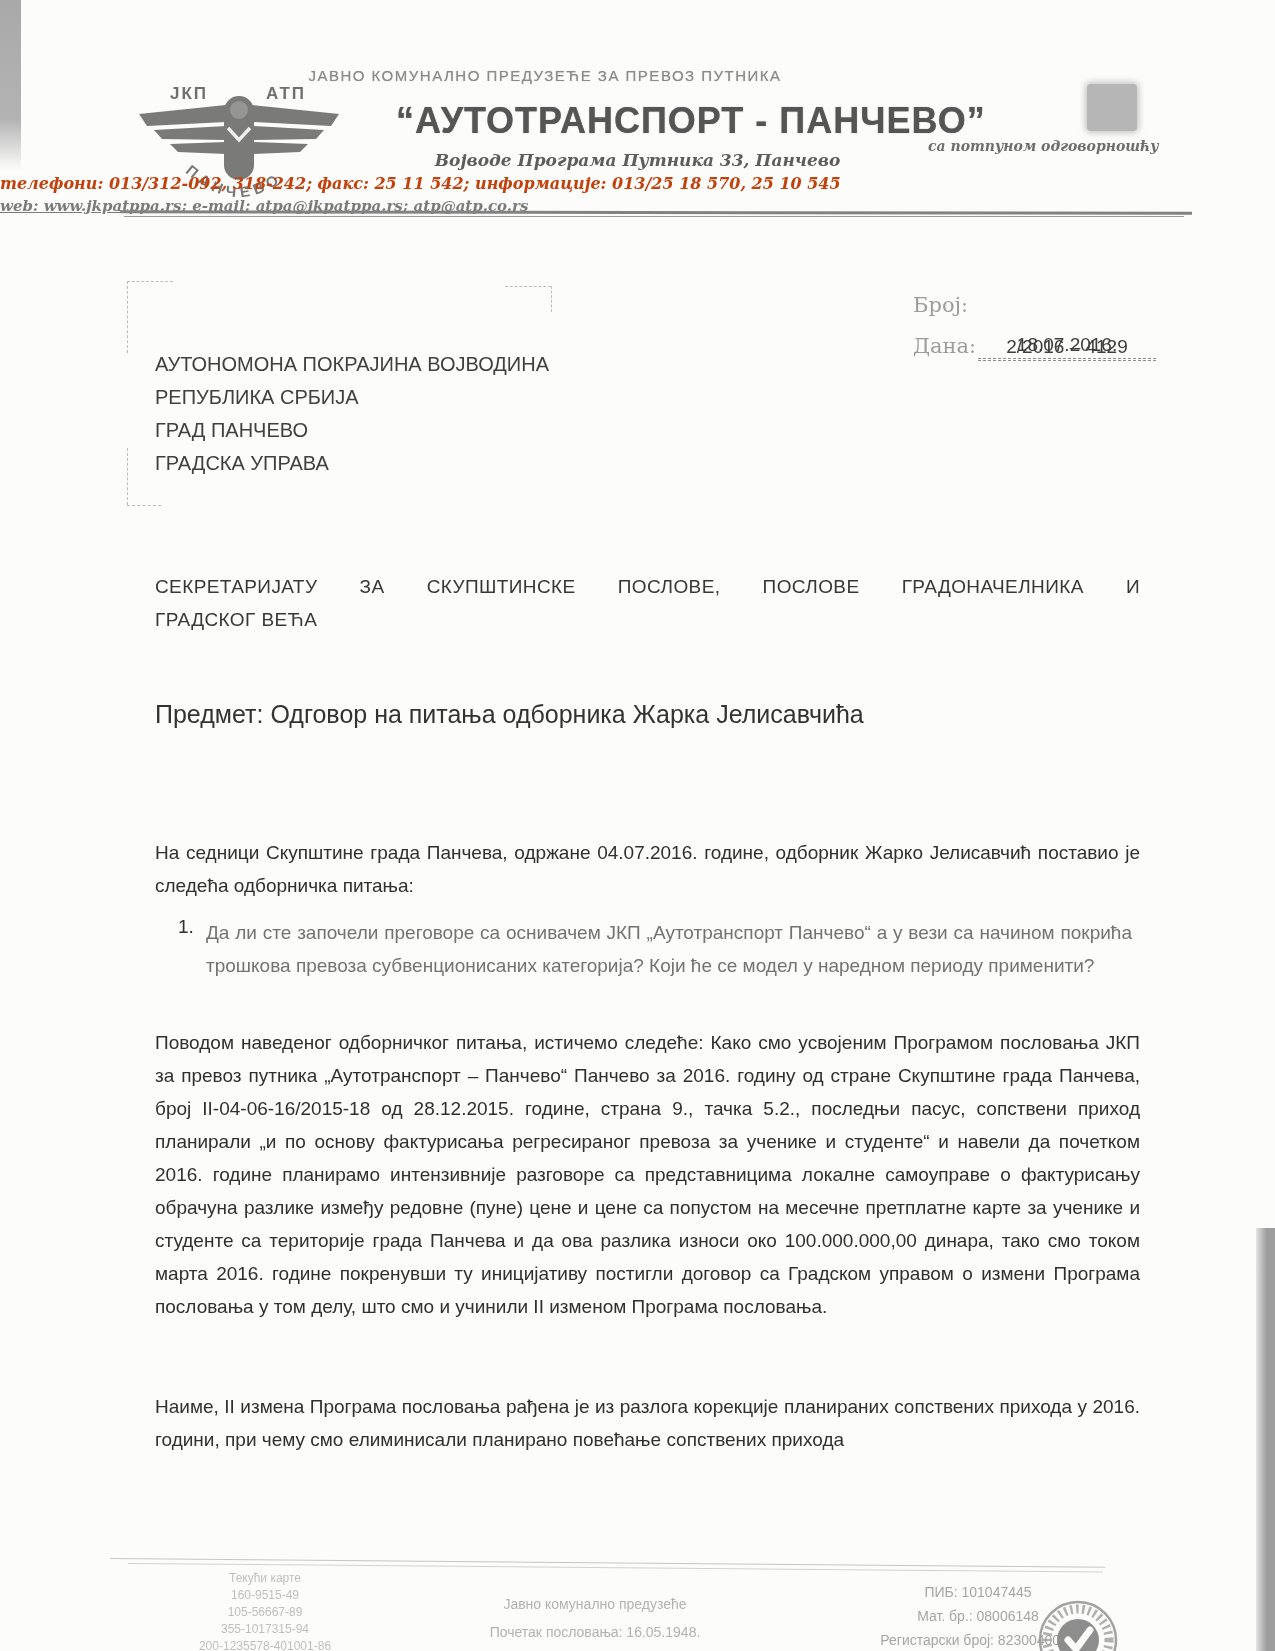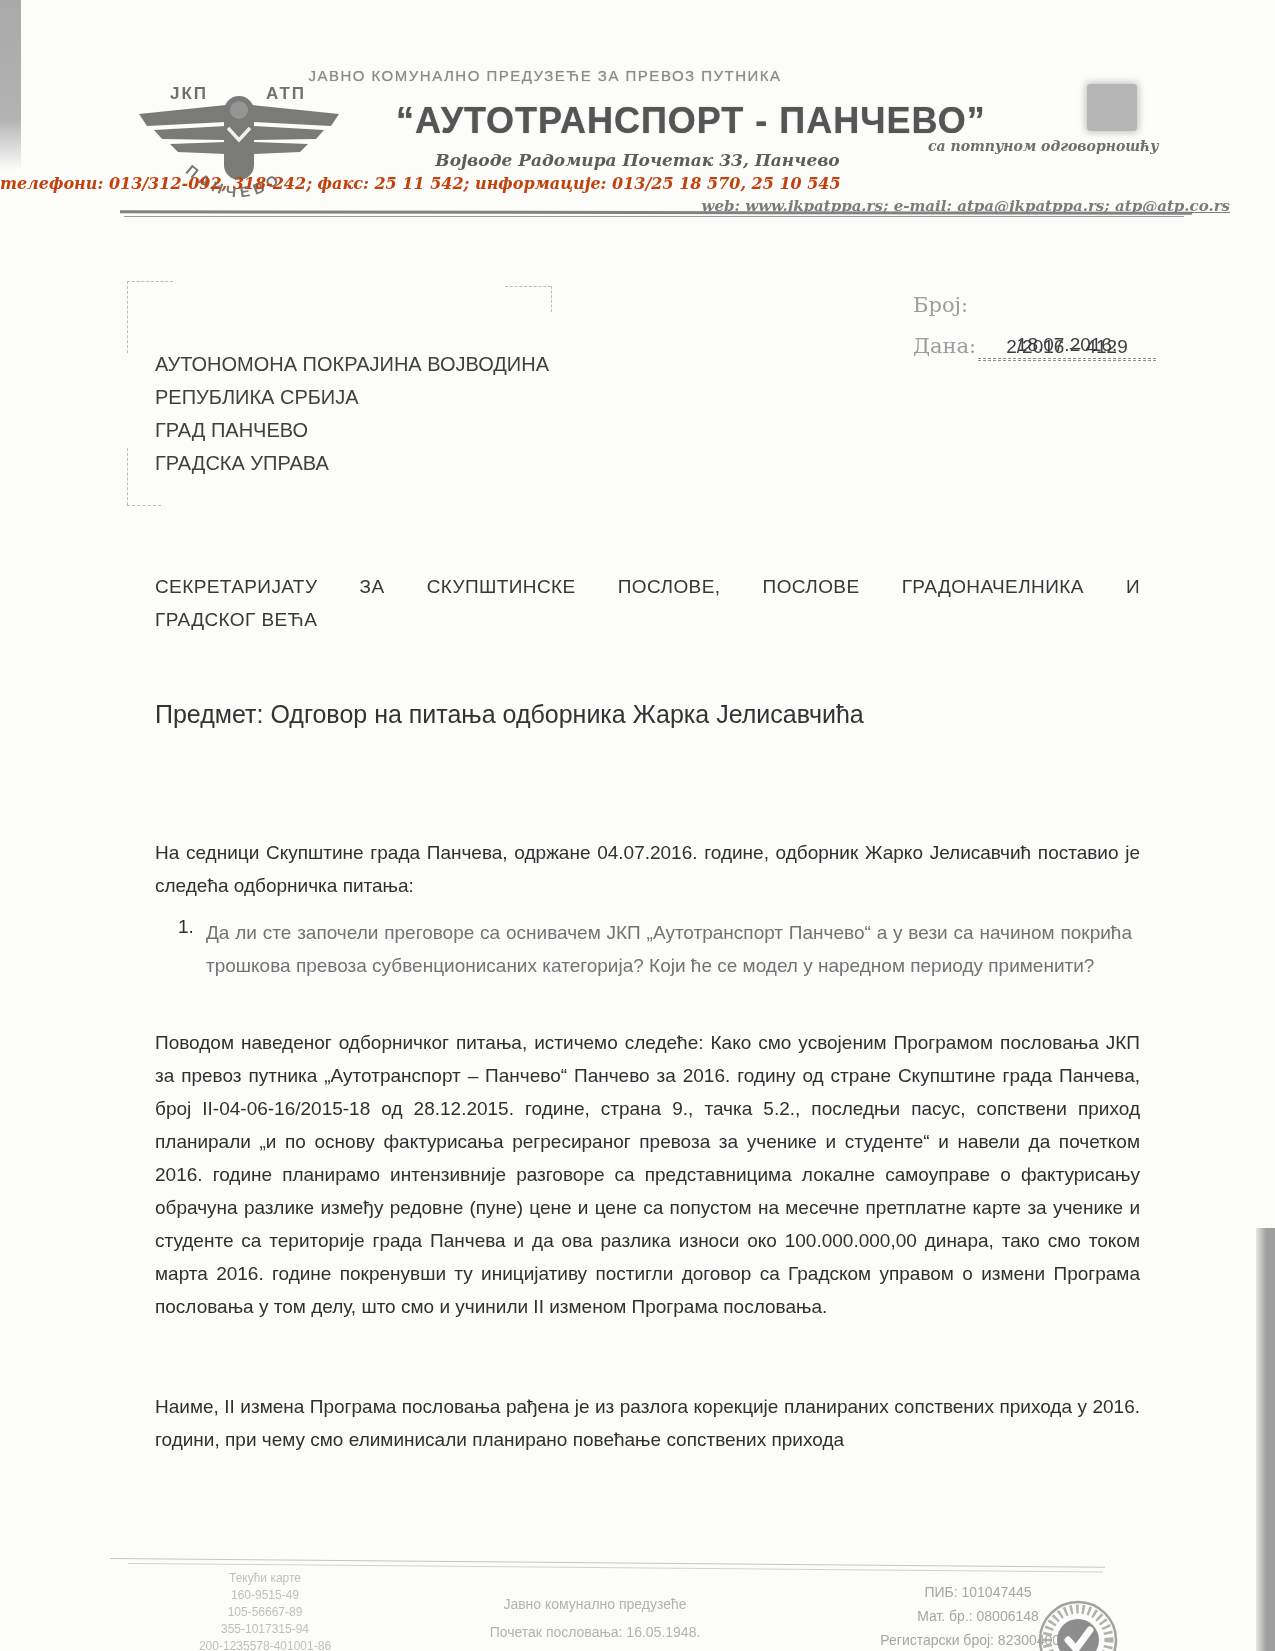--- a/index.html
+++ b/index.html
@@ -20,21 +20,21 @@
   .org-type{left:0;top:67px;width:1090px;text-align:center;font-size:15px;
     letter-spacing:1.5px;color:#8b8b8b;text-shadow:0 0 1px #aaa;}
   .company-name{left:348px;top:100px;width:600px;font-size:36px;font-weight:bold;
     letter-spacing:1px;color:#555;text-shadow:0 0 1px #777;white-space:nowrap;margin-left:48px;}
   .resp-note{left:928px;top:138px;font-size:14px;color:#6e6e6e;
     font-family:"DejaVu Serif",serif;font-style:italic;font-weight:bold;}
   .hdr-addr{left:0;top:150px;width:1275px;text-align:center;font-size:17px;color:#5d5d5d;
     font-family:"DejaVu Serif",serif;font-style:italic;font-weight:bold;}
   .hdr-contact{left:0;top:174px;width:1275px;font-size:16px;color:#c2410c;
     font-family:"DejaVu Serif",serif;font-style:italic;font-weight:bold;}
-  .hdr-web{left:0;top:197px;width:1230px;text-align:right;font-size:15px;color:#7b7b7b;
+  .hdr-web{left:0;top:197px;width:1230px;text-align:left;font-size:15px;color:#7b7b7b;
     font-family:"DejaVu Serif",serif;font-style:italic;font-weight:bold;text-decoration:underline;}
   .hdr-rule-1{left:120px;top:211px;width:1072px;height:3px;background:#828282;transform:rotate(.08deg);}
   .hdr-rule-2{left:124px;top:216px;width:1060px;height:1px;background:#9a9a9a;}
   
   .ref-label{font-size:21px;color:#9c9c9c;font-family:"DejaVu Serif",serif;}
   .ref-line{border-bottom:1px dashed #8f8f8f;text-align:center;
     font-size:19px;color:#3e3e3e;padding-bottom:2px;}
   
   .crop{border-color:#bdbdbd !important;}
   
@@ -88,21 +88,21 @@
           <path id="arcPath" d="M46,90 Q106,152 166,90" fill="none"></path>
         </defs>
       <text font-family="Liberation Sans, sans-serif" font-size="15" font-weight="bold" fill="#787878" letter-spacing="5">
         <textPath href="#arcPath" startOffset="8">ПАНЧЕВО</textPath>
       </text>
     </svg>
   </div>
 
   <div class="abs company-name">“АУТОТРАНСПОРТ - ПАНЧЕВО”</div>
   <div class="abs resp-note">са потпуном одговорношћу</div>
-  <div class="abs hdr-addr">Војводе Радомира Почетак 33, Панчево</div>
+  <div class="abs hdr-addr">Војводе Програма Путника 33, Панчево</div>
   <div class="abs hdr-contact">телефони: 013/312-092, 318-242; факс: 25 11 542; информације: 013/25 18 570, 25 10 545</div>
   <div class="abs hdr-web">web: www.jkpatppa.rs; e-mail: atpa@jkpatppa.rs; atp@atp.co.rs</div>
   <div class="abs hdr-rule-1"></div>
   <div class="abs hdr-rule-2"></div>
 
   <div class="abs ref-label" style="left:913px;top:293px;">Број:</div>
   <div class="abs ref-line" style="left:978px;top:293px;width:178px;margin-top:43px;">2/2016 – 4129</div>
   <div class="abs ref-label" style="left:913px;top:334px;">Дана:</div>
   <div class="abs ref-line" style="left:978px;top:334px;width:178px;">18.07.2016.</div>
 

